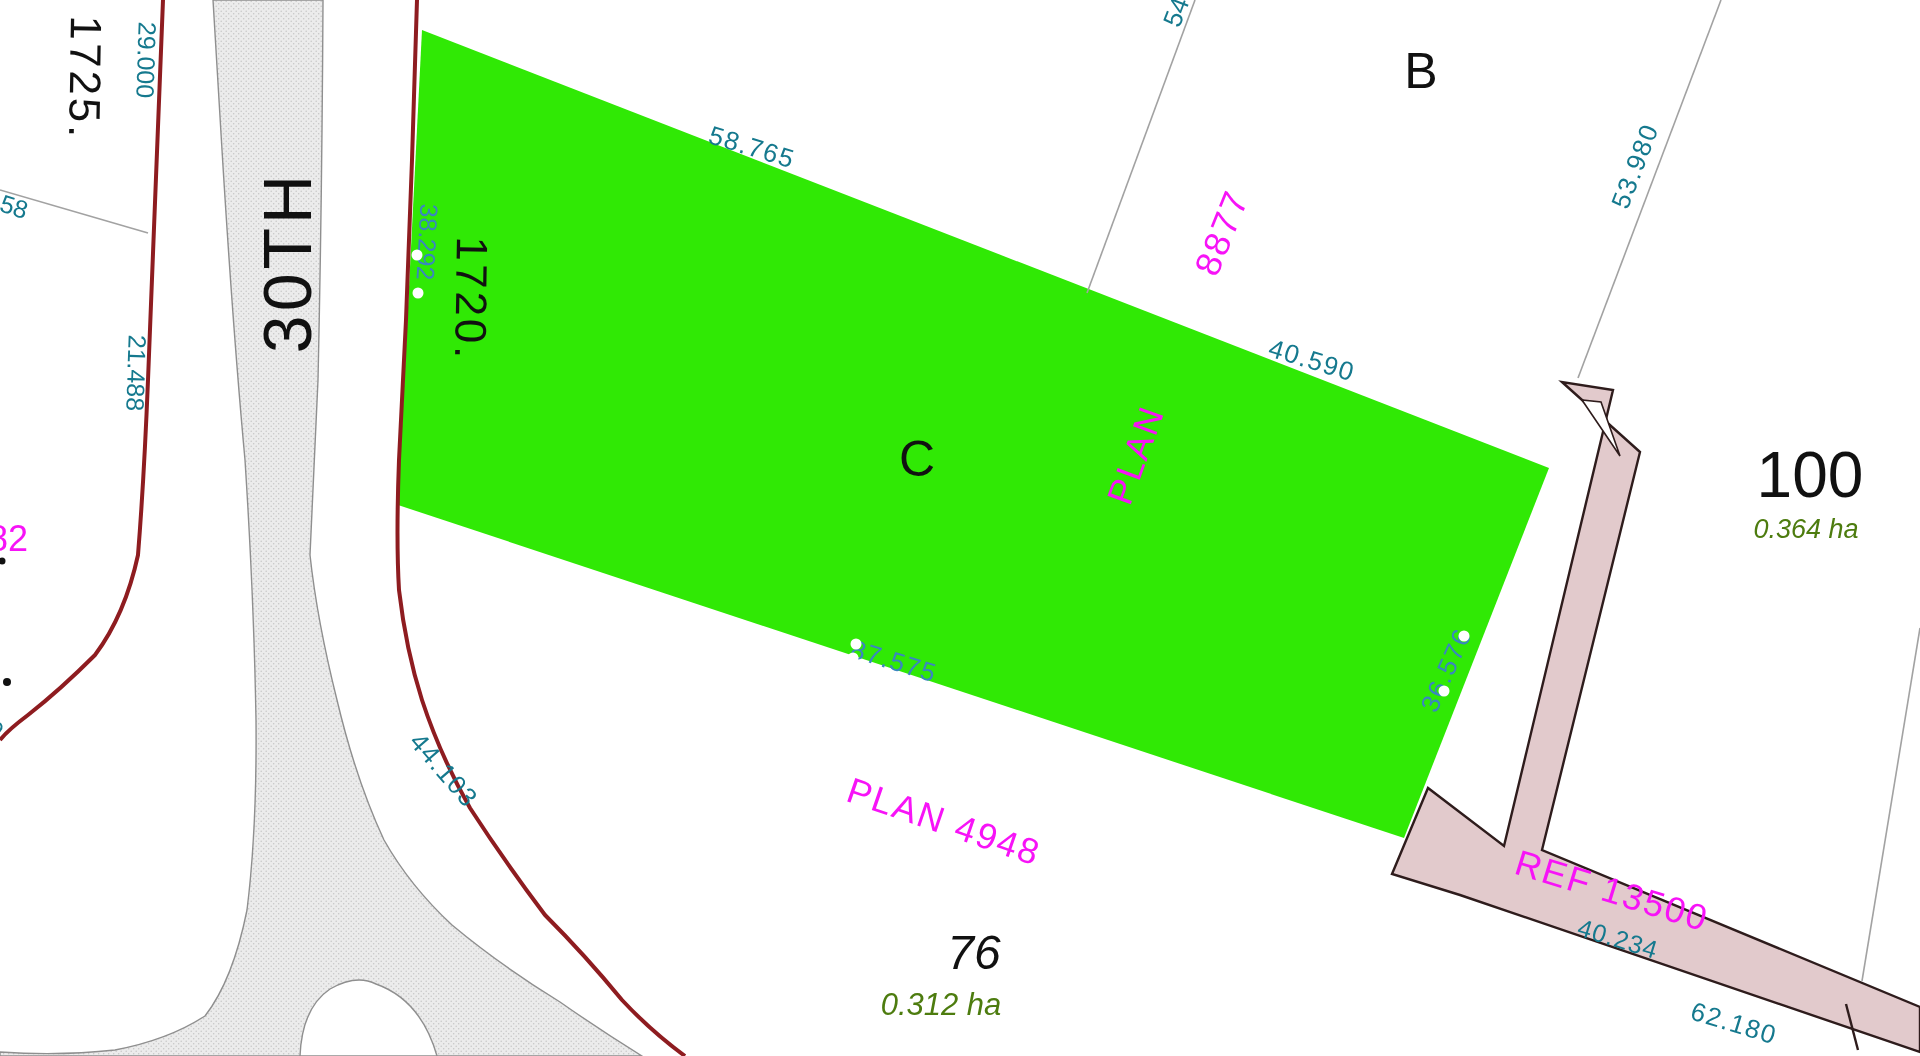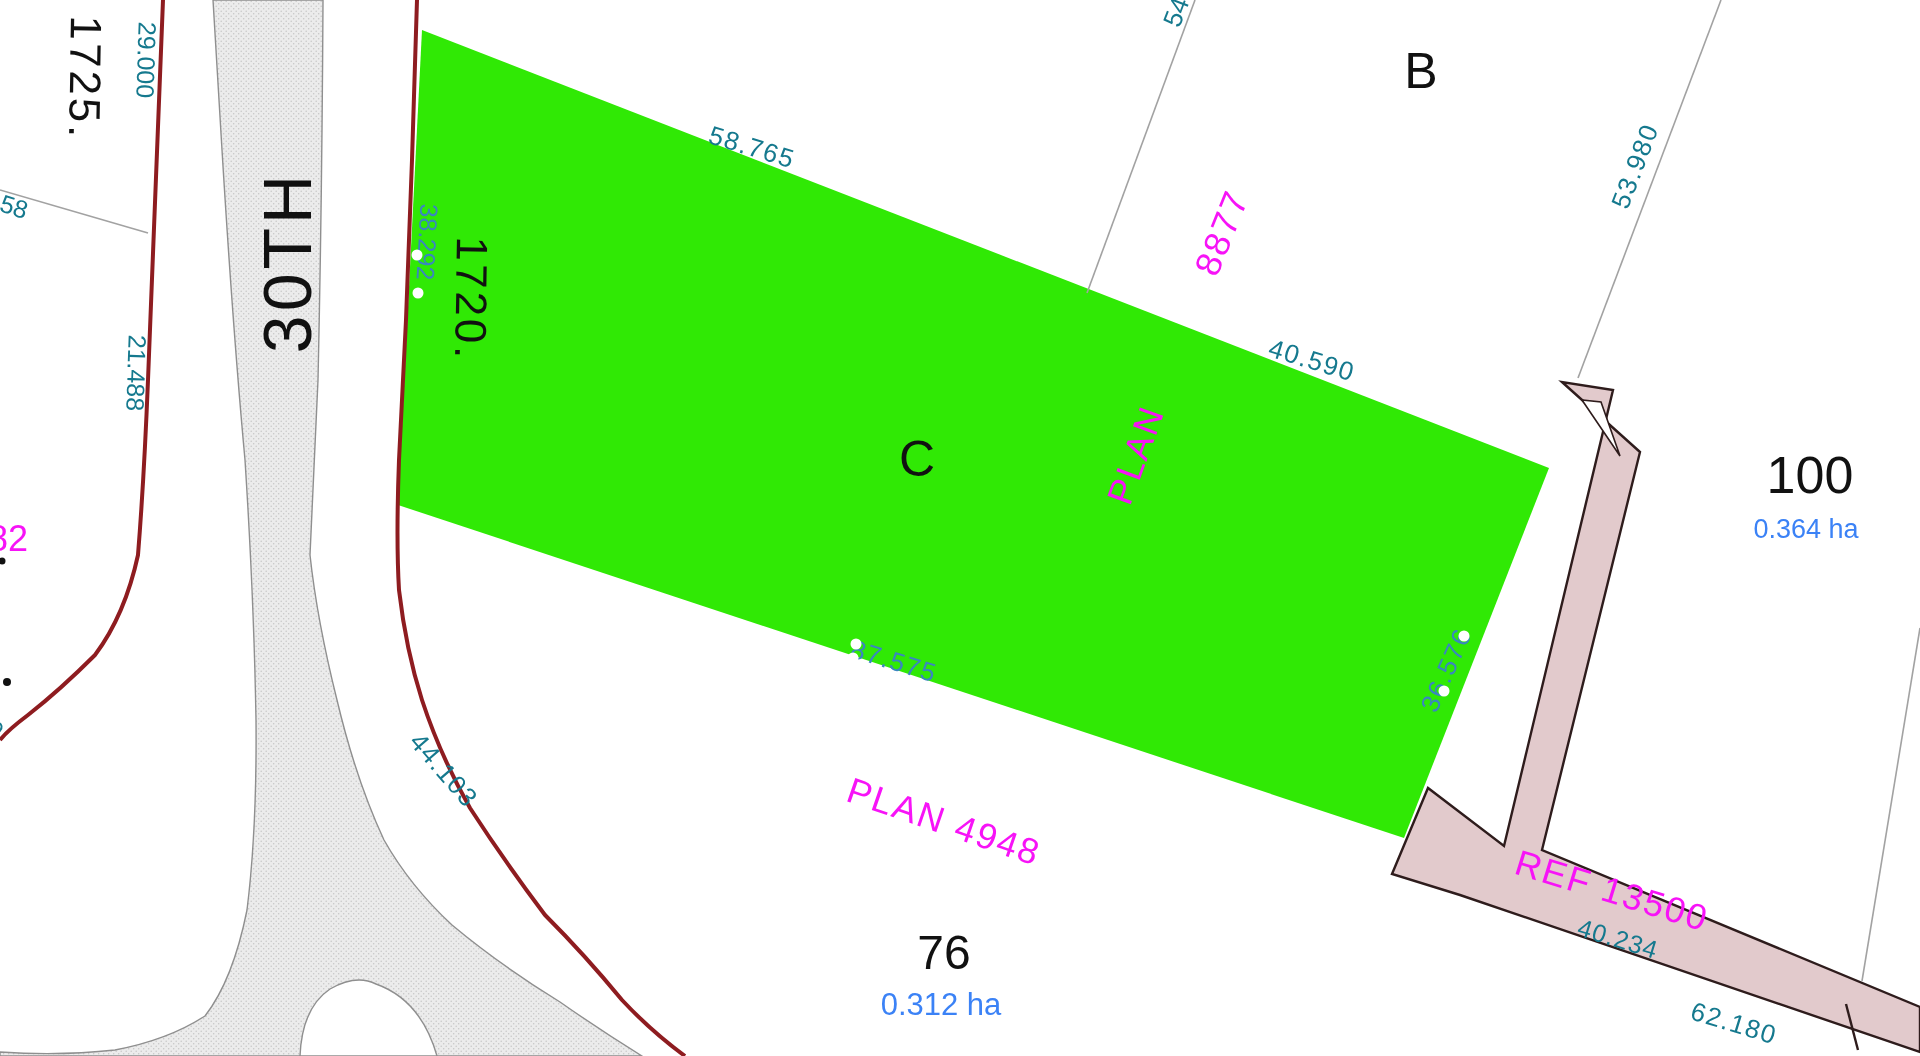--- a/index.html
+++ b/index.html
@@ -8,21 +8,21 @@
     font-family:"Liberation Sans","DejaVu Sans",sans-serif;
   }
   #shape-layer{position:absolute;left:0;top:0;width:1920px;height:1056px;}
   .maplabel{
     position:absolute;white-space:nowrap;line-height:1;
     transform:translate(-50%,-50%);transform-origin:center center;
   }
   .lbl-black{color:#111111;}
   .lbl-teal{color:#15798e;}
   .lbl-blue{color:#3a86c0;}
-  .lbl-area{color:#3b82f6;}
+  .lbl-area{color:#4d7c0f;font-style:italic;}
   .lbl-magenta{color:#f713f7;}
   .survey-dot{
     position:absolute;background:#ffffff;border-radius:50%;
     transform:translate(-50%,-50%);
   }
   .point-dot{
     position:absolute;background:#111111;border-radius:50%;
     transform:translate(-50%,-50%);
   }
 </style>
@@ -69,22 +69,22 @@
 
     <path d="M163,0 Q155,200 148,380 Q144,480 138,555 Q125,615 95,655 Q60,690 28,715 Q8,730 0,740" fill="none" stroke-width="4" stroke="#8e1c20"></path>
   </svg>
 
   <div class="maplabel lbl-black" style="left:287px;top:262px;font-size:68px;letter-spacing:4px;transform:translate(-50%,-50%) rotate(-90deg);">30TH</div>
 
   <div class="maplabel lbl-black" style="left:85px;top:78px;font-size:44px;letter-spacing:3px;transform:translate(-50%,-50%) rotate(91deg);">1725.</div>
   <div class="maplabel lbl-black" style="left:471px;top:299px;font-size:44px;letter-spacing:3px;transform:translate(-50%,-50%) rotate(91deg);">1720.</div>
   <div class="maplabel lbl-black" style="left:1421px;top:71px;font-size:50px;">B</div>
   <div class="maplabel lbl-black" style="left:917px;top:459px;font-size:50px;">C</div>
-  <div class="maplabel lbl-black" style="left:944px;top:953px;font-size:48px;">76</div>
-  <div class="maplabel lbl-black" style="left:1810px;top:475px;font-size:52px;">100</div>
+  <div class="maplabel lbl-black" style="left:974px;top:953px;font-size:48px;font-style:italic;">76</div>
+  <div class="maplabel lbl-black" style="left:1810px;top:475px;font-size:64px;">100</div>
   <div class="maplabel lbl-magenta" style="left:8px;top:539px;font-size:36px;">82</div>
 
   <div class="maplabel lbl-area" style="left:941px;top:1004px;font-size:31px;">0.312 ha</div>
   <div class="maplabel lbl-area" style="left:1806px;top:529px;font-size:27px;">0.364 ha</div>
 
   <div class="maplabel lbl-magenta" style="left:1136px;top:455px;font-size:36px;letter-spacing:2px;transform:translate(-50%,-50%) rotate(-70deg);">PLAN</div>
   <div class="maplabel lbl-magenta" style="left:1222px;top:233px;font-size:36px;letter-spacing:2px;transform:translate(-50%,-50%) rotate(-68deg);">8877</div>
   <div class="maplabel lbl-magenta" style="left:944px;top:822px;font-size:36px;letter-spacing:2px;transform:translate(-50%,-50%) rotate(19deg);">PLAN 4948</div>
   <div class="maplabel lbl-magenta" style="left:1612px;top:891px;font-size:36px;letter-spacing:2px;transform:translate(-50%,-50%) rotate(17deg);">REF  13500</div>
 

